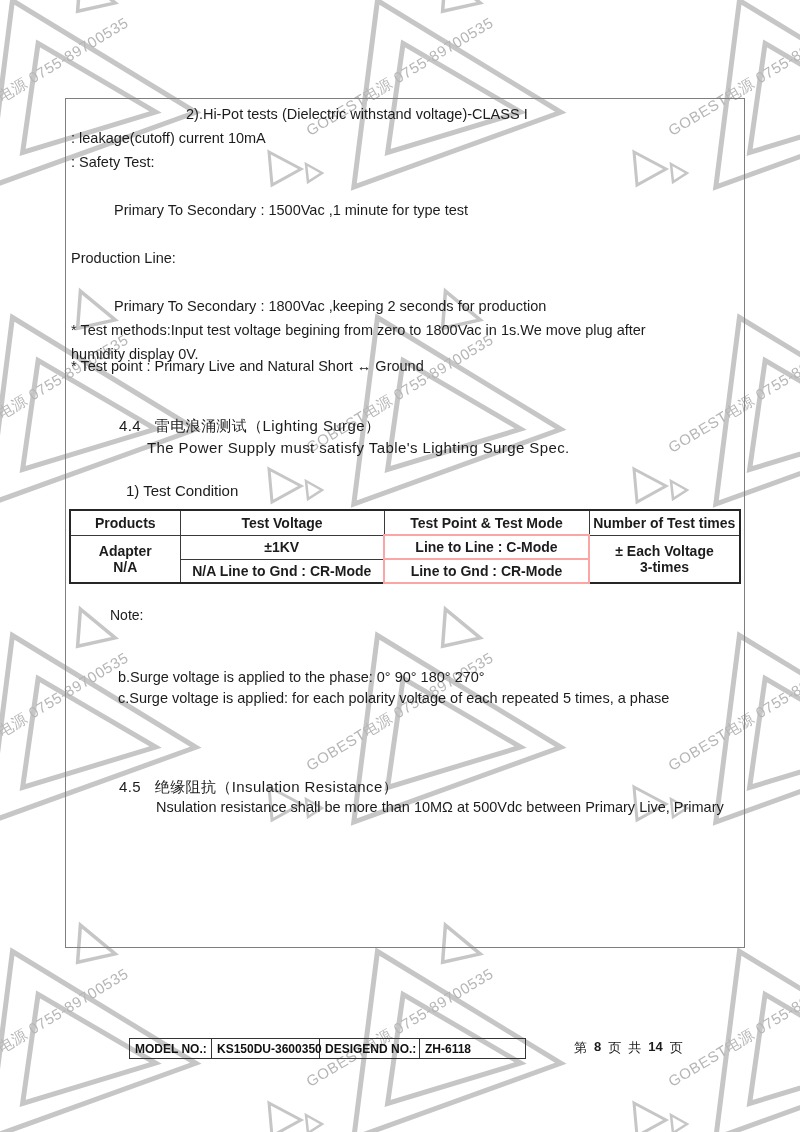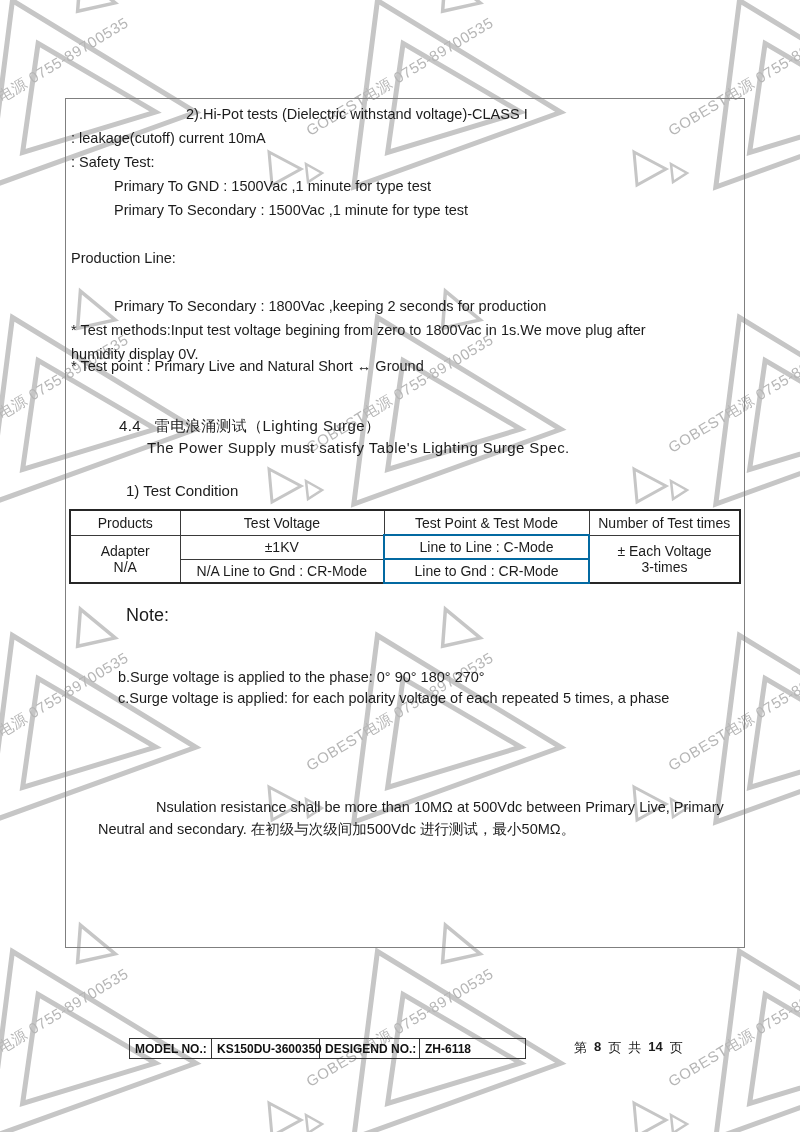--- a/index.html
+++ b/index.html
@@ -52,30 +52,30 @@
     border-collapse:collapse;
     table-layout:fixed;
     font-size:14px;
     color:#1c1c1c;
     background:transparent;
   }
   table.spec td, table.spec th {
     border:1px solid #3a3a3a;
     text-align:center;
     vertical-align:middle;
-    font-weight:normal;
+    font-weight:bold;
     padding:0 2px;
     background:transparent;
     overflow:hidden;
     white-space:nowrap;
   }
   table.spec { border:2px solid #262626; }
   table.spec tr.hdr td { height:25px; }
   table.spec tr.r td { height:24px; }
-  table.spec td.mode { border:2px solid #0369a1; }
+  table.spec td.mode { border:2px solid #fca5a5; }
 
   
   table.footer-tbl {
     position:absolute; z-index:1;
     left:129px; top:1038px;
     width:396px;
     border-collapse:collapse;
     table-layout:fixed;
     font-size:12px;
     font-weight:bold;
@@ -259,21 +259,20 @@
         </svg>
         <div class="wm-text" style="color: rgb(182, 182, 182);">GOBEST电源 0755-89700535</div>
       </div>
     </div>
 
   <div class="content-box">
 
     <div class="line" style="left:120px; top:7px">2).Hi-Pot tests (Dielectric withstand voltage)-CLASS I</div>
     <div class="line" style="left:5px;   top:31px">: leakage(cutoff) current 10mA</div>
     <div class="line" style="left:5px;   top:55px">: Safety Test:</div>
-    <div class="line" style="left:48px;  top:79px">Primary To GND : 1500Vac ,1 minute for type test</div>
     <div class="line" style="left:48px;  top:103px">Primary To Secondary : 1500Vac ,1 minute for type test</div>
 
     <div class="line" style="left:5px;   top:151px">Production Line:</div>
     <div class="line" style="left:48px;  top:199px">Primary To Secondary : 1800Vac ,keeping 2 seconds for production</div>
     <div class="line" style="left:5px;   top:223px">* Test methods:Input test voltage begining from zero to 1800Vac in 1s.We move plug after</div>
     <div class="line" style="left:5px;   top:247px">humidity display 0V.</div>
     <div class="line" style="left:5px;   top:259px">* Test point : Primary Live and Natural Short ↔ Ground</div>
 
     <div class="line heading-cn" style="left:25px; top:318px">
       <span>4.4</span>&nbsp;&nbsp;&nbsp;<span>雷电浪涌测试（Lighting Surge）</span>
@@ -307,26 +306,28 @@
           <div>3-times</div>
         </td>
       </tr>
       <tr class="r">
         <td>N/A Line to Gnd : CR-Mode</td>
         <td class="mode">Line to Gnd : CR-Mode</td>
       </tr>
     </tbody>
       </table>
 
-    <div class="line" style="left:60px; top:508px; font-size:18px">Note:</div>
+    <div class="line" style="left:44px; top:508px; font-size:14px">Note:</div>
     <div class="line" style="left:52px; top:570px">b.Surge voltage is applied to the phase: 0° 90° 180° 270°</div>
     <div class="line" style="left:52px; top:591px">c.Surge voltage is applied: for each polarity voltage of each repeated 5 times, a phase</div>
 
+    <div class="line heading-cn" style="left:25px; top:679px">
+      <span>4.5</span>&nbsp;&nbsp;&nbsp;<span>绝缘阻抗（Insulation Resistance）</span>
+    </div>
     <div class="line" style="left:90px; top:700px">Nsulation resistance shall be more than 10MΩ at 500Vdc between Primary Live, Primary</div>
-    <div class="line" style="left:32px; top:722px">Neutral and secondary. 在初级与次级间加500Vdc 进行测试，最小50MΩ。</div>
 
   </div>
 
   <table class="footer-tbl">
     <colgroup>
         <col style="width:82px">
         <col style="width:108px">
         <col style="width:100px">
         <col style="width:106px">
       </colgroup>

